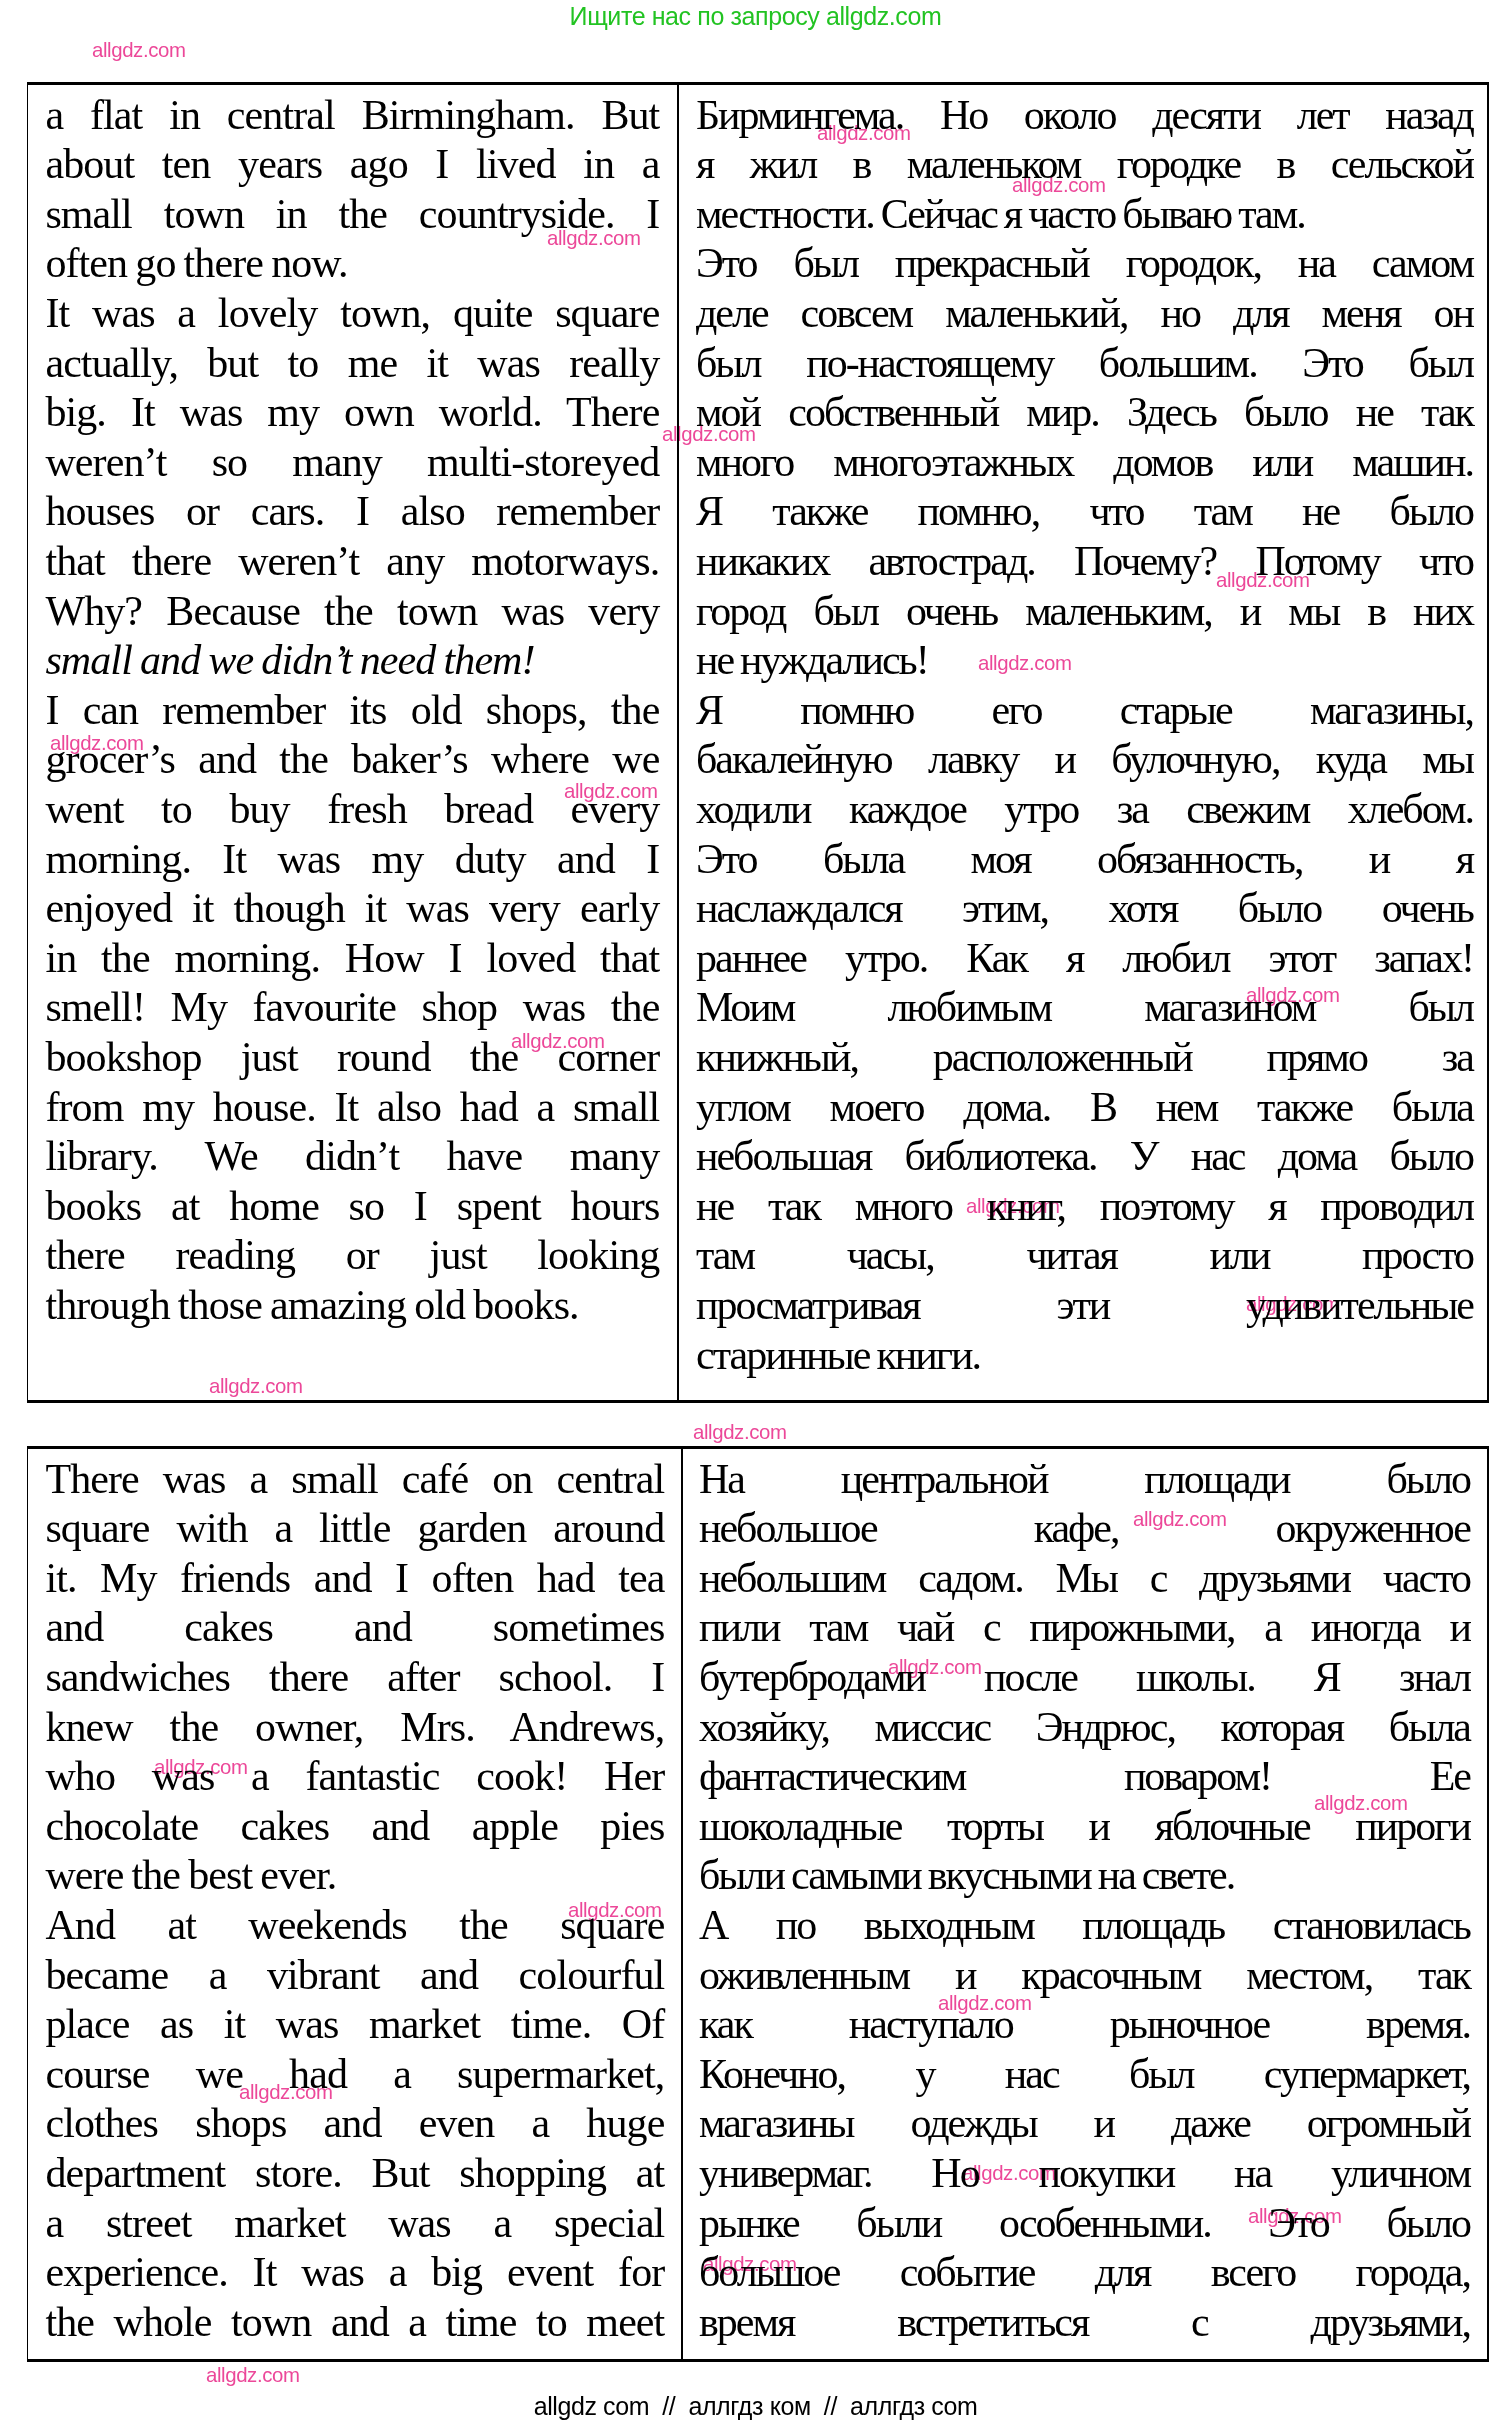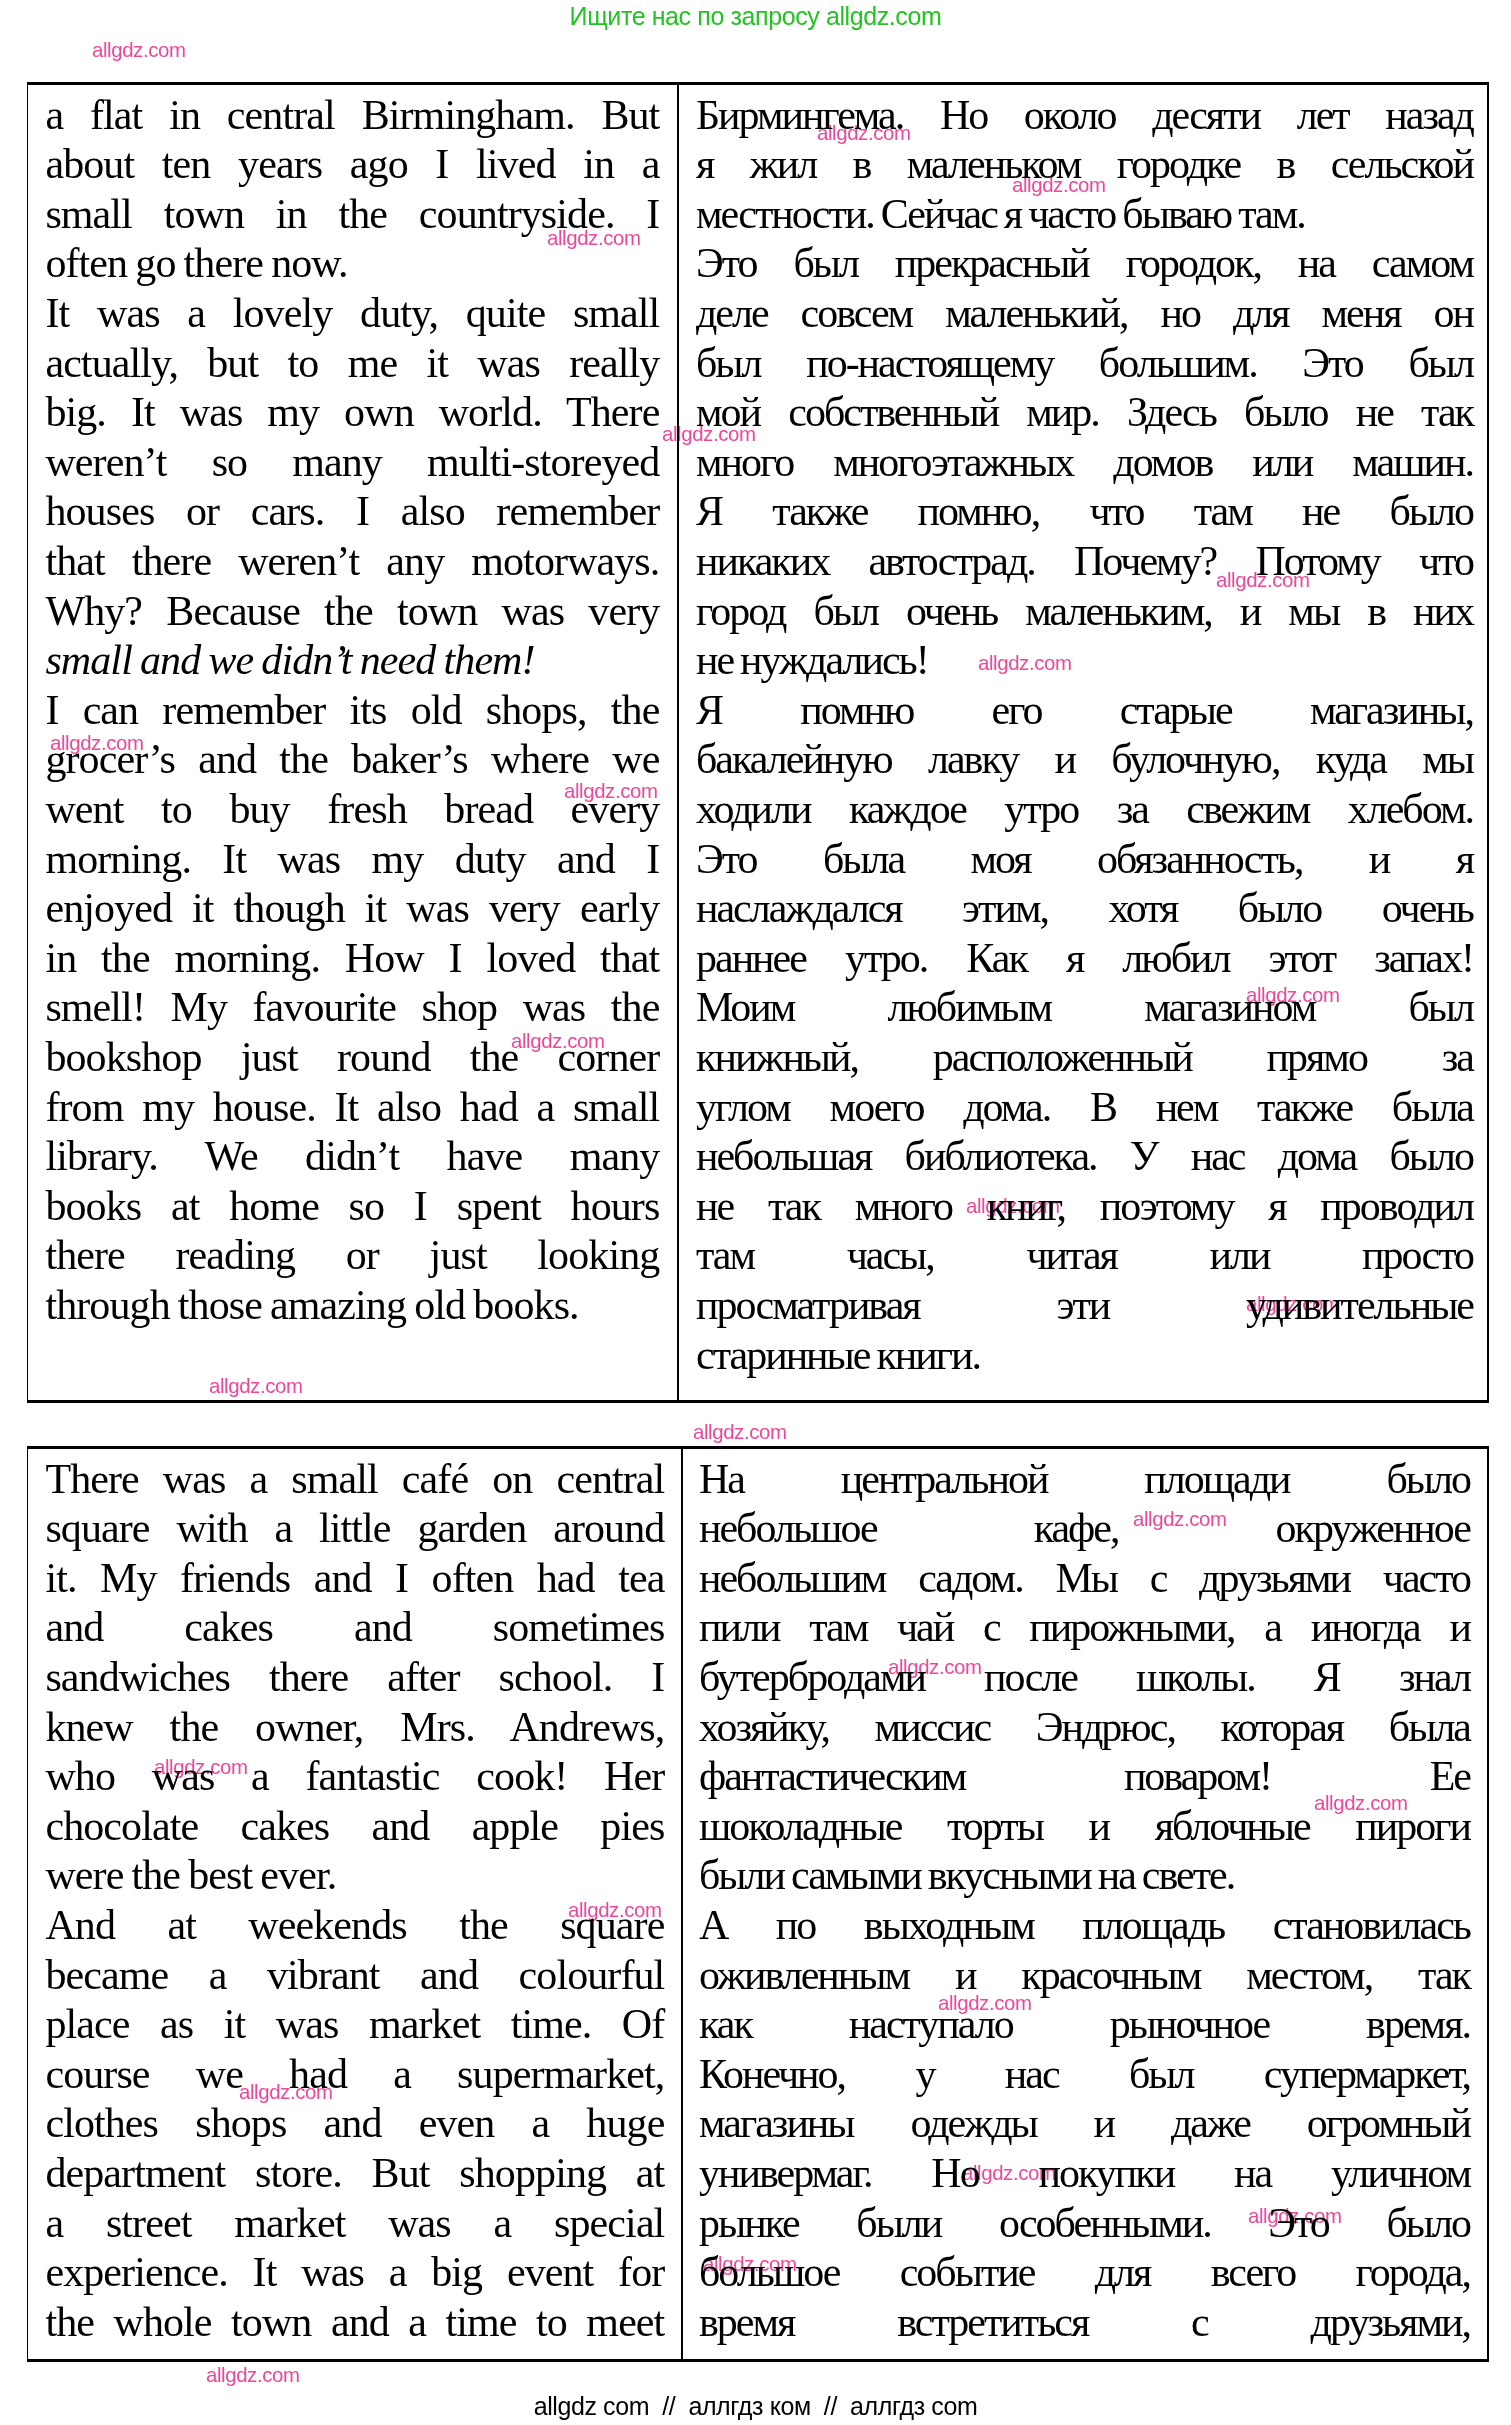--- a/index.html
+++ b/index.html
@@ -47,21 +47,21 @@
     <div class="wm" style="left: 703px; top: 2253px;">allgdz.com</div>
     <div class="wm" style="left: 206px; top: 2364px;">allgdz.com</div>
   </div>
 
 <div class="tbl" id="t1" style="top:82px;height:1321px;">
   <div class="col en" id="t1-en" style="left:17.4px;width:614px;">
       <div class="line" style="top: 4.5px; left: 0px; width: 614px;">a flat in central Birmingham. But</div>
       <div class="line" style="top: 54px; left: 0px; width: 614px;">about ten years ago I lived in a</div>
       <div class="line" style="top: 104px; left: 0px; width: 614px;">small town in the countryside. I</div>
       <div class="line last" style="top: 153px; left: 0px; width: auto;">often go there now.</div>
-      <div class="line" style="top: 203px; left: 0px; width: 614px;">It was a lovely duty, quite small</div>
+      <div class="line" style="top: 203px; left: 0px; width: 614px;">It was a lovely town, quite square</div>
       <div class="line" style="top: 253px; left: 0px; width: 614px;">actually, but to me it was really</div>
       <div class="line" style="top: 302px; left: 0px; width: 614px;">big. It was my own world. There</div>
       <div class="line" style="top: 352px; left: 0px; width: 614px;">weren’t so many multi-storeyed</div>
       <div class="line" style="top: 401px; left: 0px; width: 614px;">houses or cars. I also remember</div>
       <div class="line" style="top: 451px; left: 0px; width: 614px;">that there weren’t any motorways.</div>
       <div class="line" style="top: 501px; left: 0px; width: 614px;">Why? Because the town was very</div>
       <div class="line last" style="top: 550px; left: 0px; width: auto; font-style: italic;">small and we didn’t need them!</div>
       <div class="line" style="top: 600px; left: 0px; width: 614px;">I can remember its old shops, the</div>
       <div class="line" style="top: 649px; left: 0px; width: 614px;">grocer’s and the baker’s where we</div>
       <div class="line" style="top: 699px; left: 0px; width: 614px;">went to buy fresh bread every</div>

